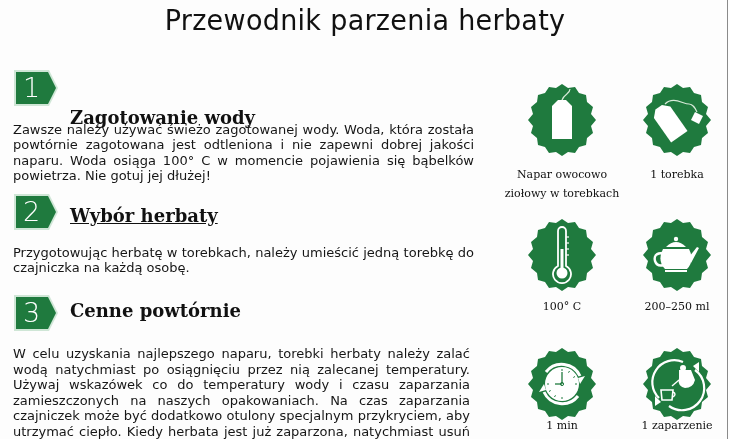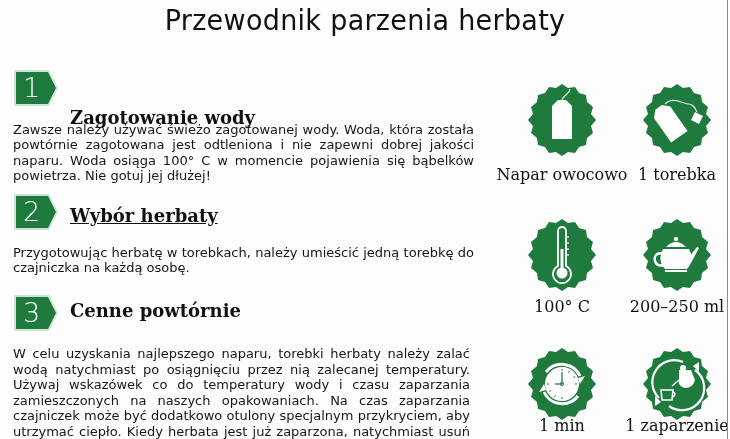--- a/index.html
+++ b/index.html
@@ -25,21 +25,21 @@
     font-size:18px; color:#111;
   }
   .para {
     position:absolute; left:13px; width:461px; font-family:"DejaVu Sans", sans-serif;
     font-size:13px; line-height:15.3px; text-align:justify; color:#161616;
   }
   .para3 { left:13px; width:457px; line-height:15.6px; }
   .icon { position:absolute; width:76px; height:76px; }
   .icon svg { display:block; }
   .label {
-    position:absolute; font-family:"DejaVu Serif", serif; font-size:16px; color:#111;
+    position:absolute; font-family:"DejaVu Serif", serif; font-size:11px; color:#111;
     text-align:center; line-height:19px; white-space:nowrap;
   }
   .vline { position:absolute; left:727px; top:0; width:1px; height:439px; background:#8a8a8a; }
 </style>
 </head>
 <body>
 
 <div class="title">Przewodnik parzenia herbaty</div>
 
 <div class="badge" style="top:69px;">
@@ -74,20 +74,21 @@
 
 <div class="icon" style="left:524px; top:82px;">
   <svg width="76" height="76" viewBox="0 0 76 76">
     <path d="M38,2 L44,6 L51,5 L55,11 L62,13 L63,20 L69,25 L67,32 L72,38 L67,44 L69,51 L63,56 L62,63 L55,65 L51,71 L44,70 L38,74 L32,70 L25,71 L21,65 L14,63 L13,56 L7,51 L9,44 L4,38 L9,32 L7,25 L13,20 L14,13 L21,11 L25,5 L32,6 Z" fill="#1f7a3e"></path>
     <path d="M28,24 L34,18 L42,18 L48,24 L48,57 L28,57 Z" fill="#fff"></path>
     <path d="M38,18 C40,12 46,12 46,7" stroke="#d8ead9" stroke-width="1.2" fill="none"></path>
   </svg>
 </div>
 <div class="label" style="left:487px; top:165px; width:150px;">
   <div>Napar owocowo</div>
+  <div>ziołowy w torebkach</div>
 </div>
 
 <div class="icon" style="left:639px; top:82px;">
   <svg width="76" height="76" viewBox="0 0 76 76">
     <path d="M38,2 L44,6 L51,5 L55,11 L62,13 L63,20 L69,25 L67,32 L72,38 L67,44 L69,51 L63,56 L62,63 L55,65 L51,71 L44,70 L38,74 L32,70 L25,71 L21,65 L14,63 L13,56 L7,51 L9,44 L4,38 L9,32 L7,25 L13,20 L14,13 L21,11 L25,5 L32,6 Z" fill="#1f7a3e"></path>
     <g transform="rotate(-35 30 40)">
       <path d="M20,28 L26,22 L34,22 L40,28 L40,58 L20,58 Z" fill="#fff"></path>
     </g>
     <path d="M26,22 C34,14 44,22 50,22 C54,22 56,26 58,30" stroke="#d8ead9" stroke-width="1.2" fill="none"></path>
     <path d="M56,30 L64,34 L60,42 L52,38 Z" fill="#fff"></path>

